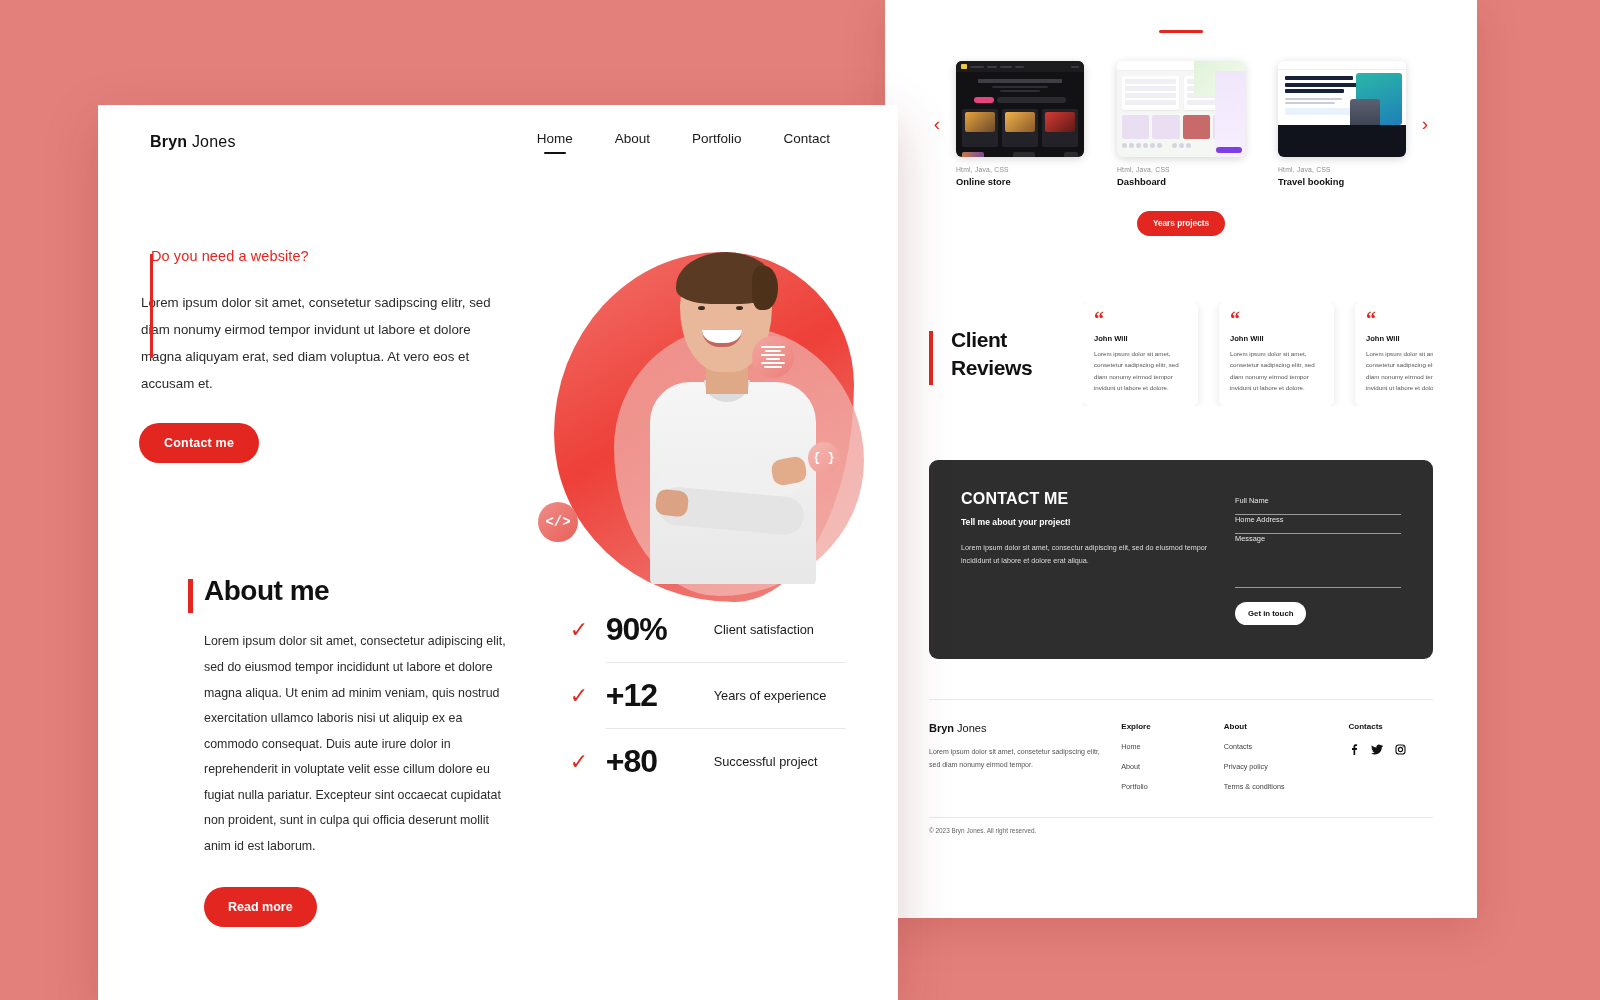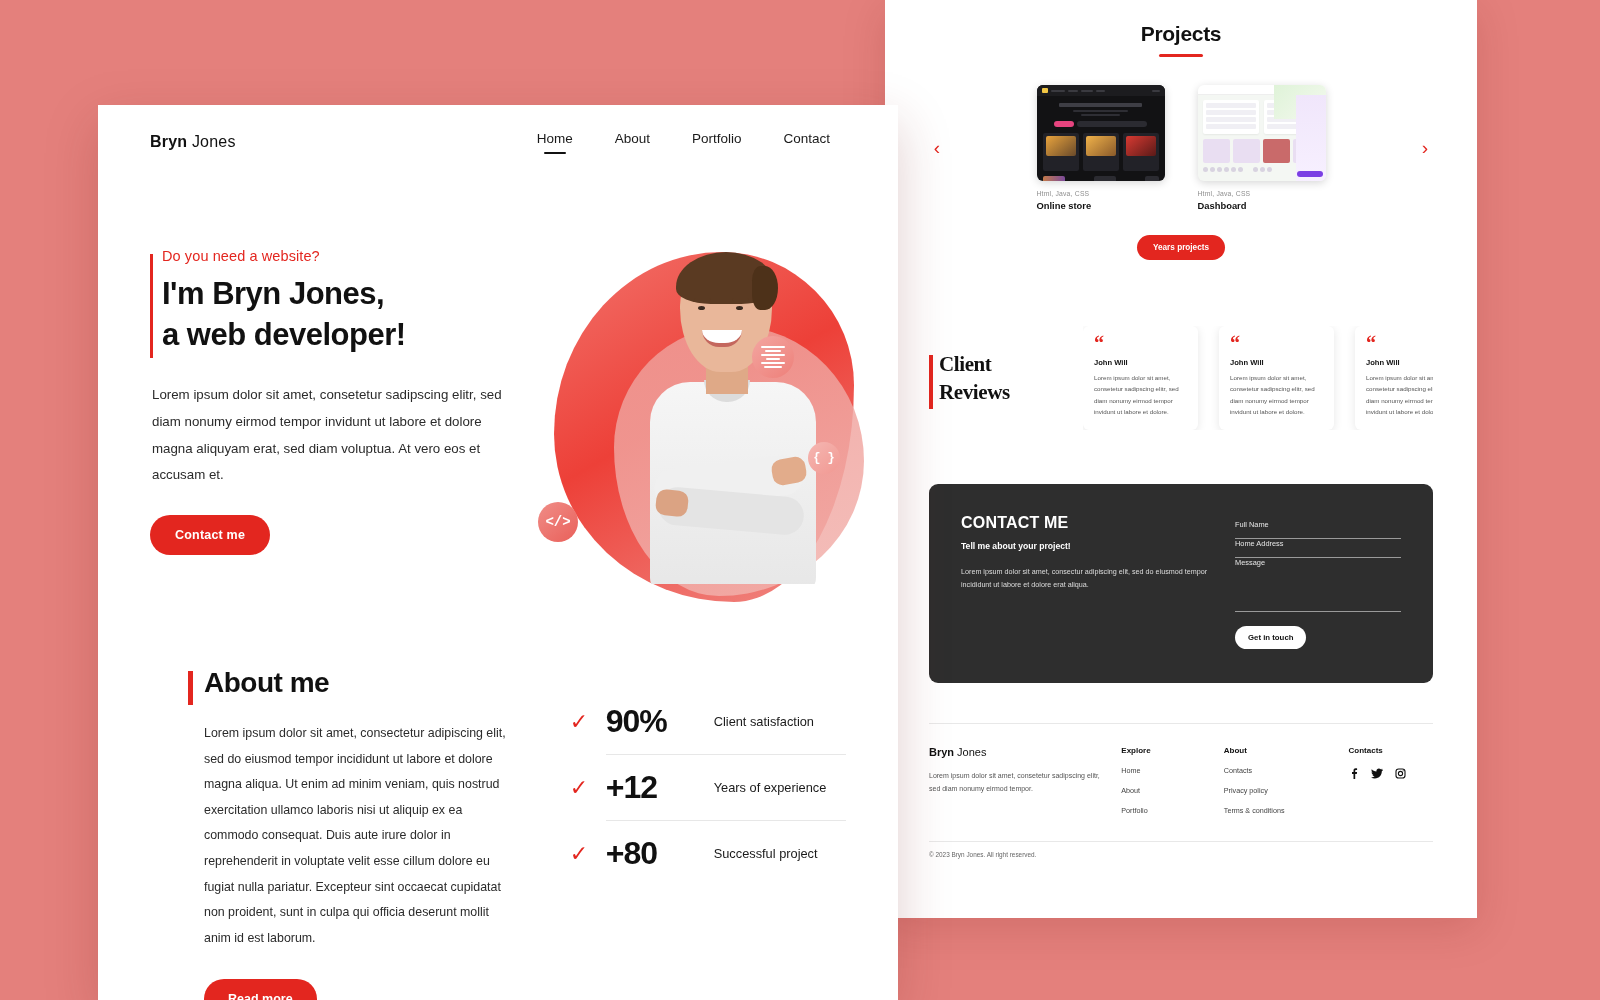--- a/index.html
+++ b/index.html
@@ -42,21 +42,21 @@
     font-size: 13.5px; color: #1a1a1a; position: relative;
     cursor: pointer; padding-bottom: 6px;
   }
   .nav-item.active::after {
     content: ""; position: absolute; left: 50%; transform: translateX(-50%);
     bottom: -2px; width: 22px; height: 2.5px; background: #111; border-radius: 2px;
   }
 
   
   .hero { position: relative; display: flex; padding: 96px 0 0 0; }
-  .hero-copy { width: 420px; padding-left: 52px; position: relative; }
+  .hero-copy { width: 420px; padding-left: 41px; position: relative; }
   .hero-bar {
     position: absolute; left: 52px; top: 6px;
     width: 3px; height: 104px; background: #e3261f;
   }
   .eyebrow {
     font-size: 14.5px; color: #e3261f; font-weight: 500;
     padding-left: 12px; letter-spacing: .1px;
   }
   .hero-title {
     padding-left: 12px; margin-top: 10px;
@@ -210,21 +210,21 @@
   .card-tags { font-size: 6.8px; color: #8e8e8e; margin-top: 9px; letter-spacing: .2px; }
   .card-name { font-size: 9.4px; font-weight: 700; color: #111; margin-top: 3px; }
   .more-wrap { text-align: center; margin-top: 24px; }
   .btn-more {
     background: #e3261f; color: #fff; font-size: 8.2px; font-weight: 600;
     padding: 8px 16px; border: none; border-radius: 14px; cursor: pointer;
   }
 
   
   .reviews { display: flex; align-items: center; margin-top: 66px; gap: 14px; }
-  .rev-head { position: relative; width: 140px; flex: none; padding-left: 10px; font-family: Liberation Serif, serif; }
+  .rev-head { position: relative; width: 140px; flex: none; padding-left: 22px; }
   .rev-bar { position: absolute; left: 0; top: 5px; width: 4px; height: 54px; background: #e3261f; }
   .rev-title { font-size: 21px; font-weight: 700; color: #111; line-height: 1.34; letter-spacing: -.4px; }
   .rev-cards { display: flex; gap: 21px; flex: 1; overflow: hidden; }
   .rev-card {
     width: 115px; flex: none; background: #fff; border-radius: 6px;
     box-shadow: 0 2px 10px rgba(0,0,0,.1); padding: 10px 11px 13px;
   }
   .quote { color: #e3261f; font-size: 20px; font-weight: 700; line-height: .75; font-family: "Liberation Serif", serif; }
   .rev-name { font-size: 7.6px; font-weight: 700; color: #111; margin-top: 7px; }
   .rev-text { font-size: 6.2px; line-height: 1.82; color: #555; margin-top: 5px; }
@@ -301,21 +301,20 @@
 </style>
 </head>
 <body>
 
 <div class="stage">
 
   <div class="panel-right">
     <div class="rp">
 
       <div class="projects-head">
-        <div class="projects-title">Projects</div>
         <div class="projects-rule"></div>
       </div>
 
       <div class="carousel">
         <div class="arrow">‹</div>
         <div class="cards">
 
           <div class="card">
             <div class="thumb dark">
               <div class="tb-top">
@@ -391,20 +390,38 @@
                   <div class="lb-dot" style="margin-left:8px"></div>
                   <div class="lb-dot"></div>
                   <div class="lb-dot"></div>
                 </div>
               <div class="lb-btn"></div>
             </div>
             <div class="card-tags">Html, Java, CSS</div>
             <div class="card-name">Dashboard</div>
           </div>
 
+          <div class="card">
+            <div class="thumb travel">
+              <div class="tv-nav"></div>
+              <div class="tv-hero">
+                <div class="tv-h" style="width:60%"></div>
+                  <div class="tv-h" style="width:66%"></div>
+                  <div class="tv-h" style="width:52%"></div>
+                <div class="tv-p" style="width:50%;margin-top:5px"></div>
+                  <div class="tv-p" style="width:44%"></div>
+                <div class="tv-in"></div>
+              </div>
+              <div class="tv-photo"></div>
+                <div class="tv-photo2"></div>
+              <div class="tv-dark"></div>
+            </div>
+            <div class="card-tags">Html, Java, CSS</div>
+            <div class="card-name">Travel booking</div>
+          </div>
 
         </div>
         <div class="arrow">›</div>
       </div>
 
       <div class="more-wrap">
         <button class="btn-more">Years projects</button>
       </div>
 
       <div class="reviews">
@@ -515,24 +532,20 @@
         <div class="nav-item">About</div>
         <div class="nav-item">Portfolio</div>
         <div class="nav-item">Contact</div>
       </div>
     </div>
 
     <div class="hero">
       <div class="hero-copy">
         <div class="hero-bar"></div>
         <div class="eyebrow">Do you need a website?</div>
-        <div class="hero-title">
-          <div>I'm Bryn Jones,</div>
-          <div>a web developer!</div>
-        </div>
         <div class="hero-text">Lorem ipsum dolor sit amet, consetetur sadipscing elitr, sed diam nonumy eirmod tempor invidunt ut labore et dolore magna aliquyam erat, sed diam voluptua. At vero eos et accusam et.</div>
         <button class="btn-red">Contact me</button>
       </div>
 
       <div class="hero-art">
         <div class="blob"></div>
         <div class="blob2"></div>
         <div class="person">
           <div class="p-shirt"></div>
             <div class="p-collar"></div>

